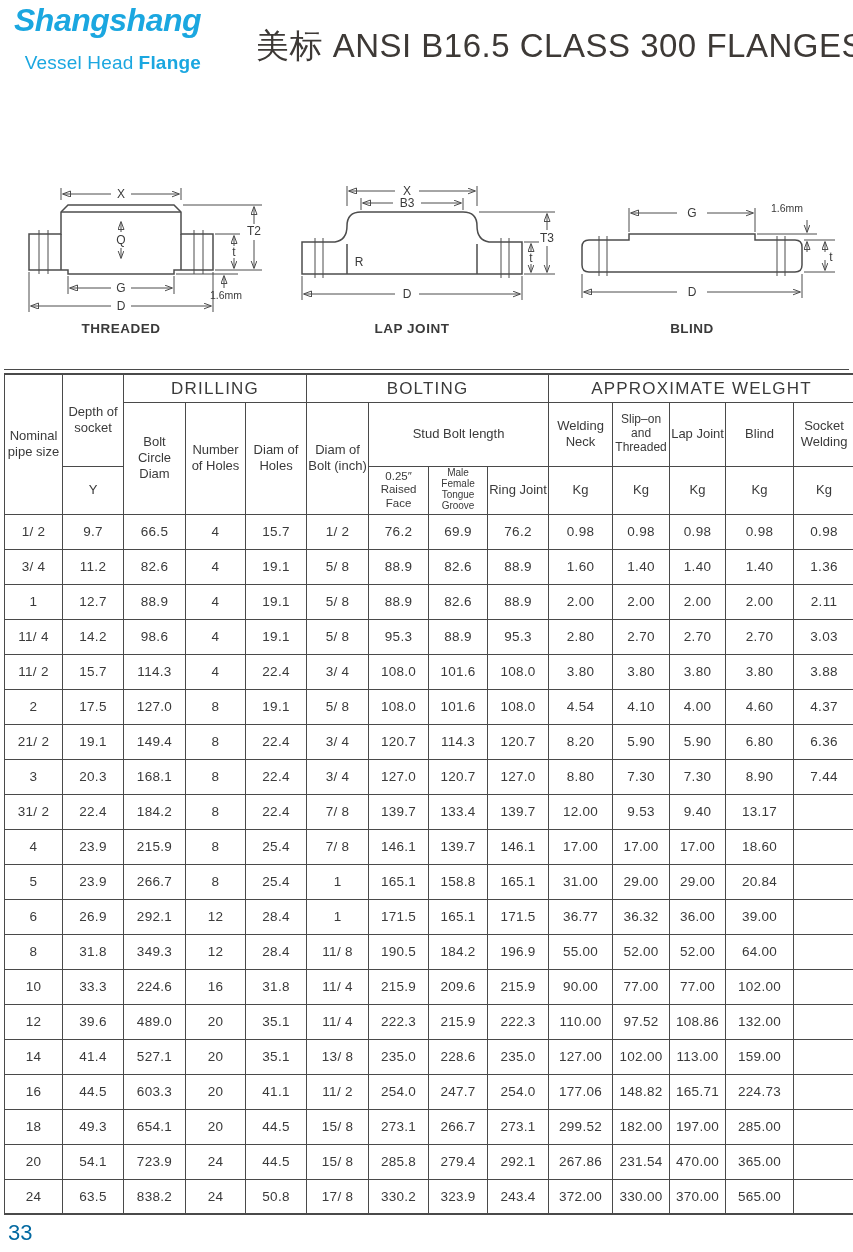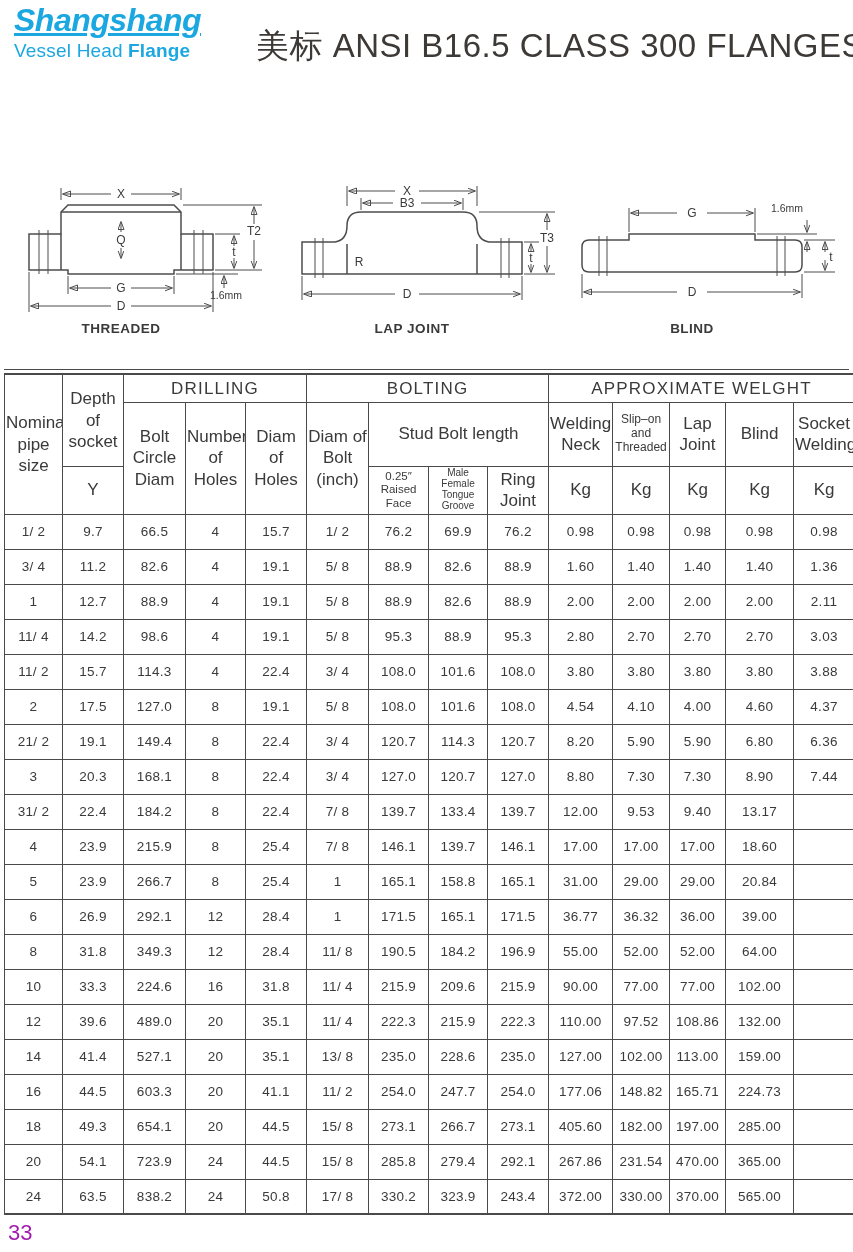--- a/index.html
+++ b/index.html
@@ -2,22 +2,22 @@
 <html><head>
 <meta charset="utf-8">
 <style>
   html,body { margin:0; padding:0; background:#fff; }
   .page {
     position:relative; width:853px; height:1252px; background:#fff;
     font-family:"Liberation Sans", sans-serif; color:#3a3a3a; overflow:hidden;
   }
   
   .logo { position:absolute; left:14px; top:4px; color:#1ba7e0; }
-  .logo-main { font-size:32px; font-weight:bold; font-style:italic; line-height:1.05; letter-spacing:-0.5px;text-decoration:underline; }
-  .logo-sub { font-size:19px; margin-top:2px; letter-spacing:0.2px; }
+  .logo-main { font-size:32px; font-weight:bold; font-style:italic; line-height:1.05; letter-spacing:-0.5px; }
+  .logo-sub { font-size:19px; margin-top:14px; letter-spacing:0.2px;text-align:right; }
   .logo-sub .flange { font-weight:bold; margin-left:5px; }
   
   .title { position:absolute; left:256px; top:24px; font-size:33px; color:#3d3936; letter-spacing:0.5px; white-space:nowrap; font-weight:500; }
   
   .drawings { position:absolute; top:182px; left:6px; width:841px; display:flex; justify-content:space-between; }
   .drawings svg { display:block; }
   .drawings line, .drawings path { stroke:#4d4d4d; fill:none; }
   .body-line { stroke-width:1.5; }
   .dim-line { stroke-width:1; }
   .tick-line { stroke-width:1; }
@@ -28,30 +28,30 @@
   .tbl-rule { position:absolute; left:4px; top:369px; width:845px; height:1px; background:#4a4a4a; }
   table.spec {
     position:absolute; left:4px; top:373px; width:845px;
     border-collapse:collapse; table-layout:fixed;
     border:1px solid #4a4a4a; border-top:2px solid #4a4a4a; border-bottom:2px solid #4a4a4a;
   }
   .spec th, .spec td {
     border:1px solid #4a4a4a; text-align:center; vertical-align:middle;
     font-weight:normal; padding:0 1px; overflow:hidden;
   }
-  .spec thead th { font-size:17px; line-height:1.25; }
+  .spec thead th { font-size:13px; line-height:1.25; }
   .spec .grp { font-size:17px; letter-spacing:1.2px; }
   .ra { height:28px; } .rb { height:64px; } .rc { height:48px; }
   .spec tbody tr { height:35px; }
   .spec tbody td { font-size:13.5px; letter-spacing:0.3px; }
   .rf-hdr { font-size:11.5px !important; line-height:1.15 !important;margin-left:21px; }
   .mftg-hdr { font-size:10px !important; line-height:1.08 !important;margin-left:17px; }
   .slip-hdr { font-size:12px !important; line-height:1.15 !important;margin-left:18px; }
   
-  .pageno { position:absolute; left:8px; top:1220px; font-size:22px; color:#a21caf; }
+  .pageno { position:absolute; left:8px; top:1220px; font-size:22px; color:#0369a1; }
 </style>
 </head>
 <body>
 
 <div class="page">
 
   <div class="logo">
     <div class="logo-main">Shangshang</div>
     <div class="logo-sub">
       <span>Vessel Head</span><span class="flange">Flange</span>
@@ -538,21 +538,21 @@
         <tr>
         <td>18</td>
         <td>49.3</td>
         <td>654.1</td>
         <td>20</td>
         <td>44.5</td>
         <td>15/ 8</td>
         <td>273.1</td>
         <td>266.7</td>
         <td>273.1</td>
-        <td>405.60</td>
+        <td>299.52</td>
         <td>182.00</td>
         <td>197.00</td>
         <td>285.00</td>
         <td></td>
       </tr>
         <tr>
         <td>20</td>
         <td>54.1</td>
         <td>723.9</td>
         <td>24</td>

